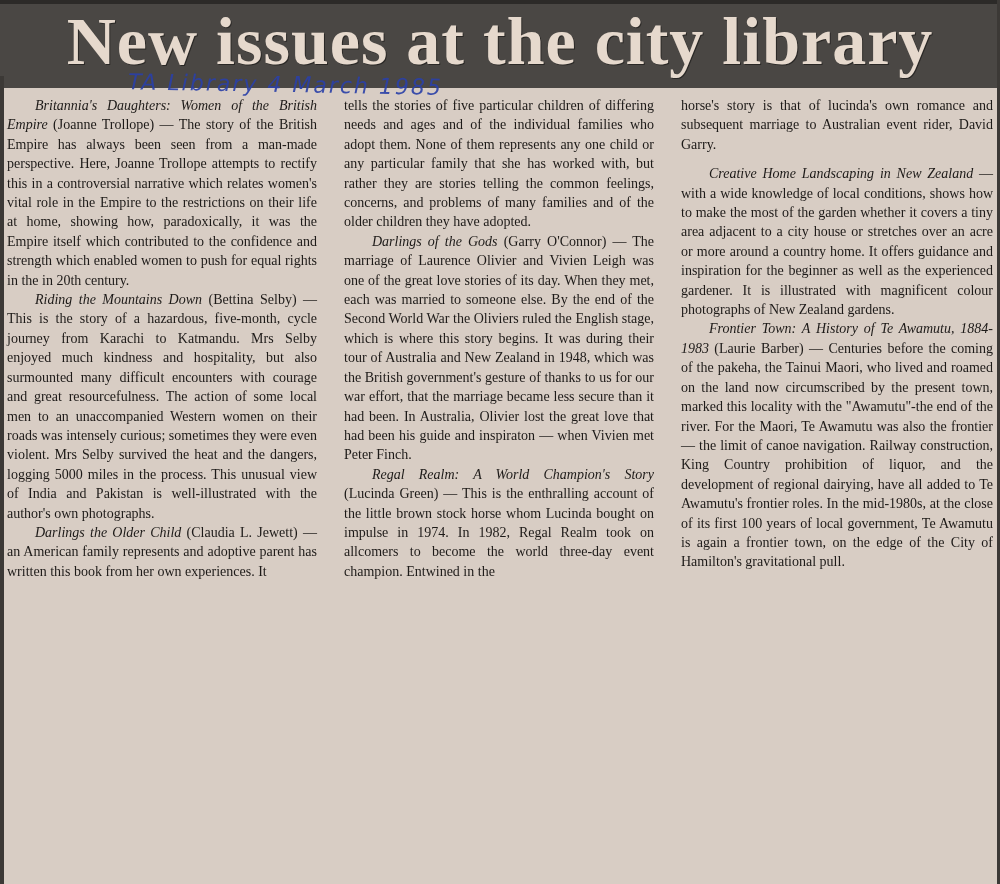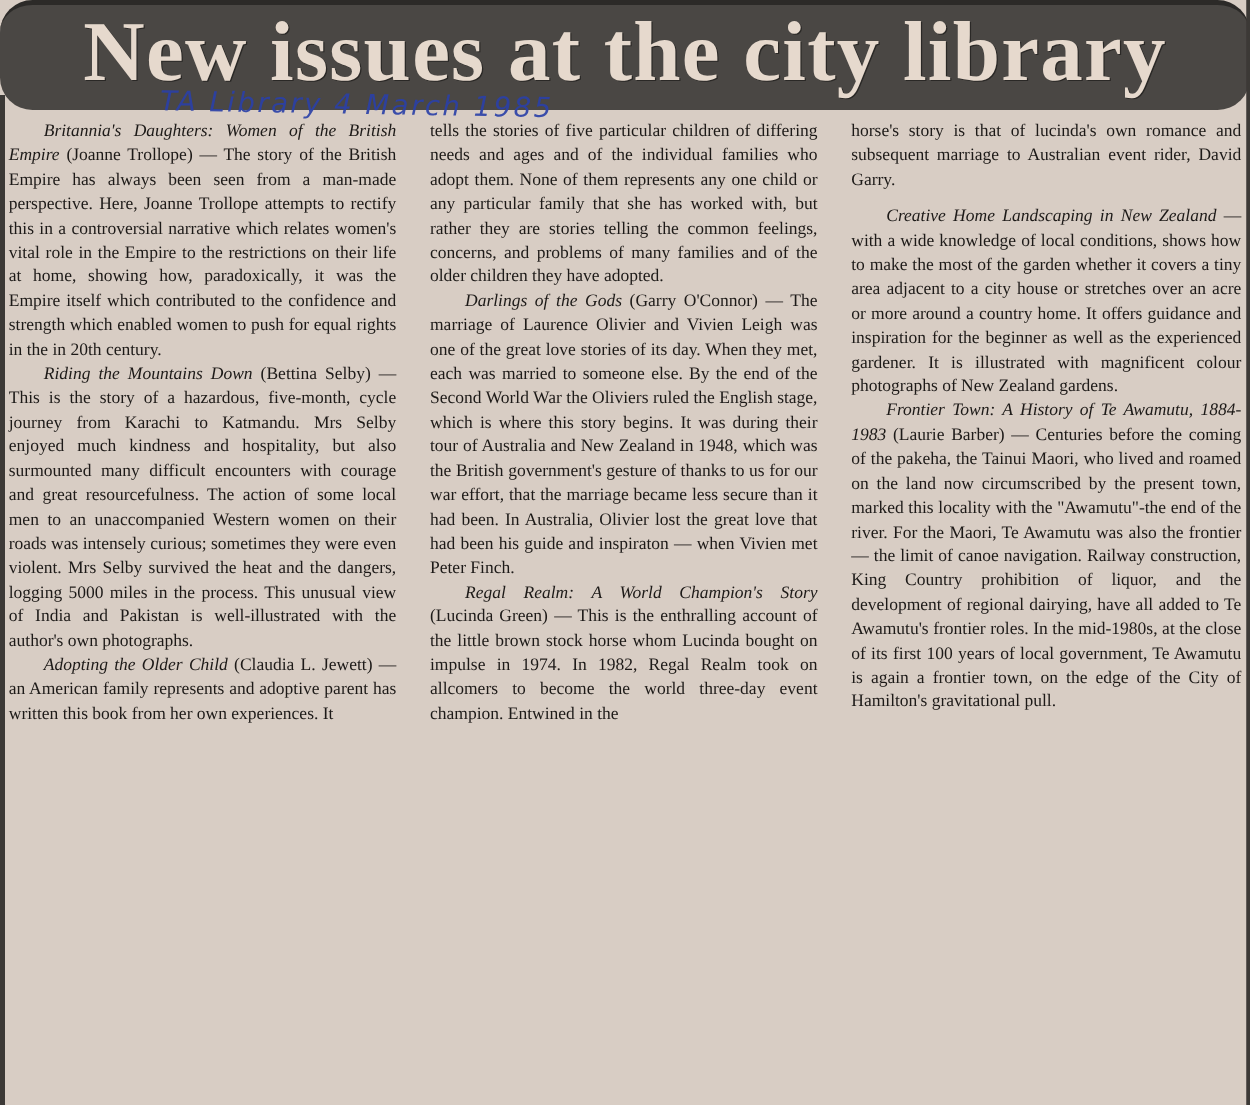--- a/index.html
+++ b/index.html
@@ -11,21 +11,20 @@
     .clipping {
       position: absolute; left: 0; top: 0; width: 1000px; height: 884px;
       background: #d8cdc4;
       overflow: hidden;
     }
     .headline-band {
       position: absolute; left: 0; top: 0; width: 1000px; height: 88px;
       background: #4a4744;
       border-top: 4px solid #2c2a28;
       box-sizing: border-box;
-      border-radius: 26px;
     }
     .headline {
       position: absolute; left: 0; right: 0; top: 2px;
       text-align: center;
       font-family: "Liberation Serif", "DejaVu Serif", serif;
       font-weight: bold;
       font-size: 68px;
       line-height: 70px;
       letter-spacing: 1px;
       color: #e6d9cd;
@@ -83,21 +82,21 @@
   <div class="handwritten">TA Library 4 March 1985</div>
 
   <div class="col col-1">
     <p class="entry">
       <span class="title">Britannia's Daughters: Women of the British Empire</span><span> (Joanne Trollope) — The story of the British Empire has always been seen from a man-made perspective. Here, Joanne Trollope attempts to rectify this in a controversial narrative which relates women's vital role in the Empire to the restrictions on their life at home, showing how, paradoxically, it was the Empire itself which contributed to the confidence and strength which enabled women to push for equal rights in the in 20th century.</span>
     </p>
     <p class="entry">
       <span class="title">Riding the Mountains Down</span><span> (Bettina Selby) — This is the story of a hazardous, five-month, cycle journey from Karachi to Katmandu. Mrs Selby enjoyed much kindness and hospitality, but also surmounted many difficult encounters with courage and great resourcefulness. The action of some local men to an unaccompanied Western women on their roads was intensely curious; sometimes they were even violent. Mrs Selby survived the heat and the dangers, logging 5000 miles in the process. This unusual view of India and Pakistan is well-illustrated with the author's own photographs.</span>
     </p>
     <p class="entry">
-      <span class="title">Adopting the Older Child</span><span> (Claudia L. Jewett) — an American family represents and adoptive parent has written this book from her own experiences. It</span>
+      <span class="title">Darlings the Older Child</span><span> (Claudia L. Jewett) — an American family represents and adoptive parent has written this book from her own experiences. It</span>
     </p>
   </div>
 
   <div class="col col-2">
     <p class="entry cont">tells the stories of five particular children of differing needs and ages and of the individual families who adopt them. None of them represents any one child or any particular family that she has worked with, but rather they are stories telling the common feelings, concerns, and problems of many families and of the older children they have adopted.</p>
     <p class="entry">
       <span class="title">Darlings of the Gods</span><span> (Garry O'Connor) — The marriage of Laurence Olivier and Vivien Leigh was one of the great love stories of its day. When they met, each was married to someone else. By the end of the Second World War the Oliviers ruled the English stage, which is where this story begins. It was during their tour of Australia and New Zealand in 1948, which was the British government's gesture of thanks to us for our war effort, that the marriage became less secure than it had been. In Australia, Olivier lost the great love that had been his guide and inspiraton — when Vivien met Peter Finch.</span>
     </p>
     <p class="entry">
       <span class="title">Regal Realm: A World Champion's Story</span><span> (Lucinda Green) — This is the enthralling account of the little brown stock horse whom Lucinda bought on impulse in 1974. In 1982, Regal Realm took on allcomers to become the world three-day event champion. Entwined in the</span>

